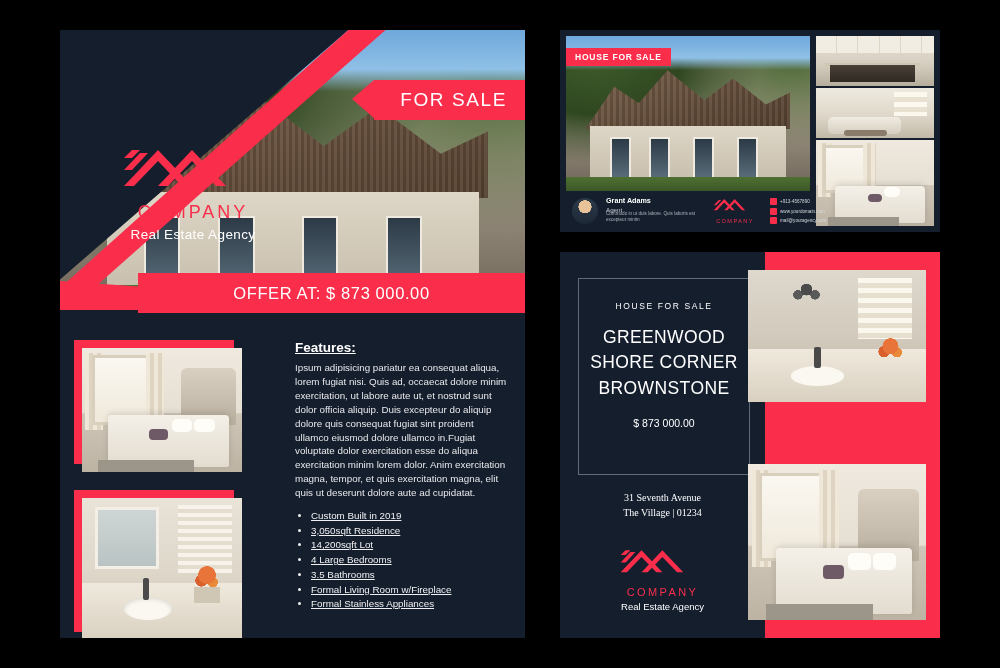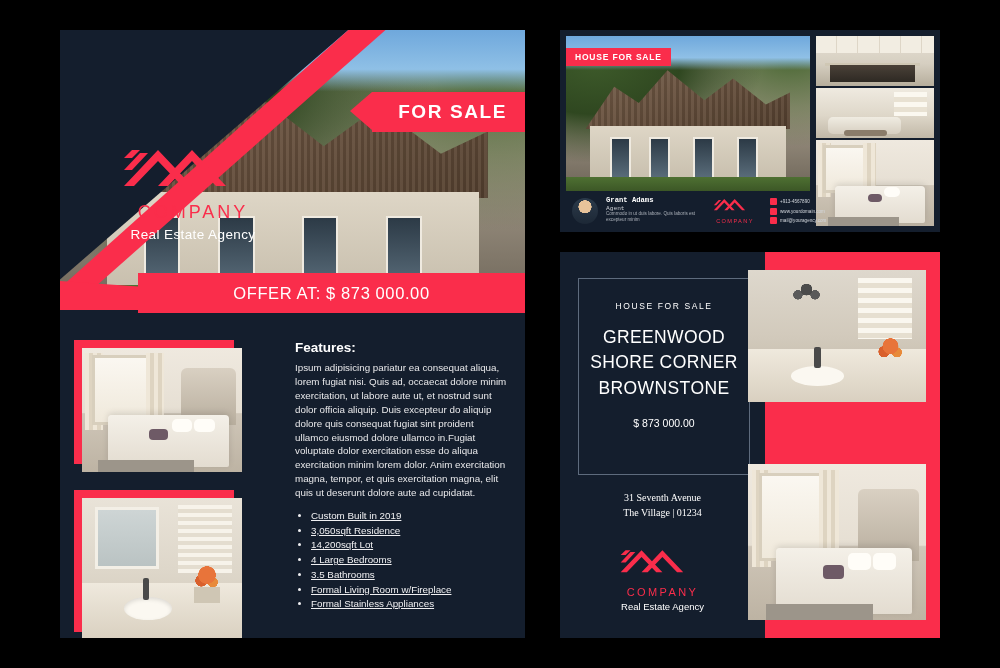--- a/index.html
+++ b/index.html
@@ -198,26 +198,26 @@
     position: absolute; left: 0; top: 0; width: 465px; height: 300px;
     background: #fa2d4b;
     clip-path: polygon(62% 0, 70% 0, 0 96%, 0 86%);
   }
   .fl-bottom-red {
     position: absolute; left: 0; top: 215px; width: 465px; height: 95px;
     background: #fa2d4b;
     clip-path: polygon(0 38%, 100% 72%, 100% 100%, 0 100%);
   }
   .fl-forsale {
-    position: absolute; right: 0; top: 62px;
+    position: absolute; right: 0; top: 50px;
     background: #fa2d4b;
     color: #fff;
     font-size: 19px;
     letter-spacing: 1.6px;
-    font-weight: bold;
+    font-weight: normal;
     padding: 9px 18px 9px 26px;
   }
   .fl-forsale:before {
     content: "";
     position: absolute; left: -22px; top: 0;
     border-top: 19px solid transparent;
     border-bottom: 19px solid transparent;
     border-right: 22px solid #fa2d4b;
   }
   .fl-logo {
@@ -251,21 +251,21 @@
   .fl-img2-red {
     position: absolute; left: 14px; top: 160px; width: 160px; height: 142px;
     background: #fa2d4b;
   }
   .fl-img2 {
     position: absolute; left: 22px; top: 168px; width: 160px; height: 142px;
   }
   .fl-features {
     position: absolute; left: 235px; top: 10px; width: 215px; color: #ffffff;
   }
-  .feat-title { font-size: 13.5px; font-weight: bold; margin-bottom: 6px; }
+  .feat-title { font-size: 13.5px; font-weight: bold; margin-bottom: 6px; text-decoration: underline; }
   .feat-para { font-size: 9.8px; line-height: 1.42; color: #e8e8ea; text-align: left; }
   .feat-list { margin: 9px 0 0 0; padding-left: 16px; }
   .feat-list li { font-size: 9.8px; line-height: 1.5; color: #f0f0f2; text-decoration: underline; }
 
   
   .flyer-rt {
     position: absolute; left: 560px; top: 30px;
     width: 380px; height: 202px;
     background: #141e2d; overflow: hidden;
   }
@@ -283,21 +283,21 @@
   .rt-footer {
     position: absolute; left: 6px; top: 166px; width: 244px; height: 30px;
   }
   .rt-avatar {
     position: absolute; left: 6px; top: 2px; width: 26px; height: 26px;
     border-radius: 50%;
     background: radial-gradient(circle at 50% 34%, #e8c39a 0 30%, rgba(232,195,154,0) 31%),
                 linear-gradient(to bottom, #2b3a4a 0%, #1d2836 100%);
     overflow: hidden;
   }
-  .rt-name { position: absolute; left: 40px; top: 0; font-family: Liberation Mono, monospace; }
+  .rt-name { position: absolute; left: 40px; top: 0; }
   .rt-name .nm { color: #fff; font-size: 7.2px; font-weight: bold; }
   .rt-name .rl { color: #c9ccd2; font-size: 6.2px; margin-top: 1px; }
   .rt-lorem { position: absolute; left: 40px; top: 15px; width: 90px; color: #aab0b8; font-size: 4.6px; line-height: 1.35; }
   .rt-logo { position: absolute; left: 140px; top: 0; width: 58px; text-align: center; }
   .rt-logo .lg-name { color: #fa2d4b; font-size: 5.6px; letter-spacing: 1.4px; margin-top: 2px; }
   .rt-contacts { position: absolute; left: 204px; top: 2px; width: 80px; }
   .rt-contact-row { display: flex; align-items: center; margin-bottom: 2.5px; }
   .rt-ci {
     width: 7px; height: 7px; background: #fa2d4b; border-radius: 1px;
     margin-right: 3px; flex: none;

